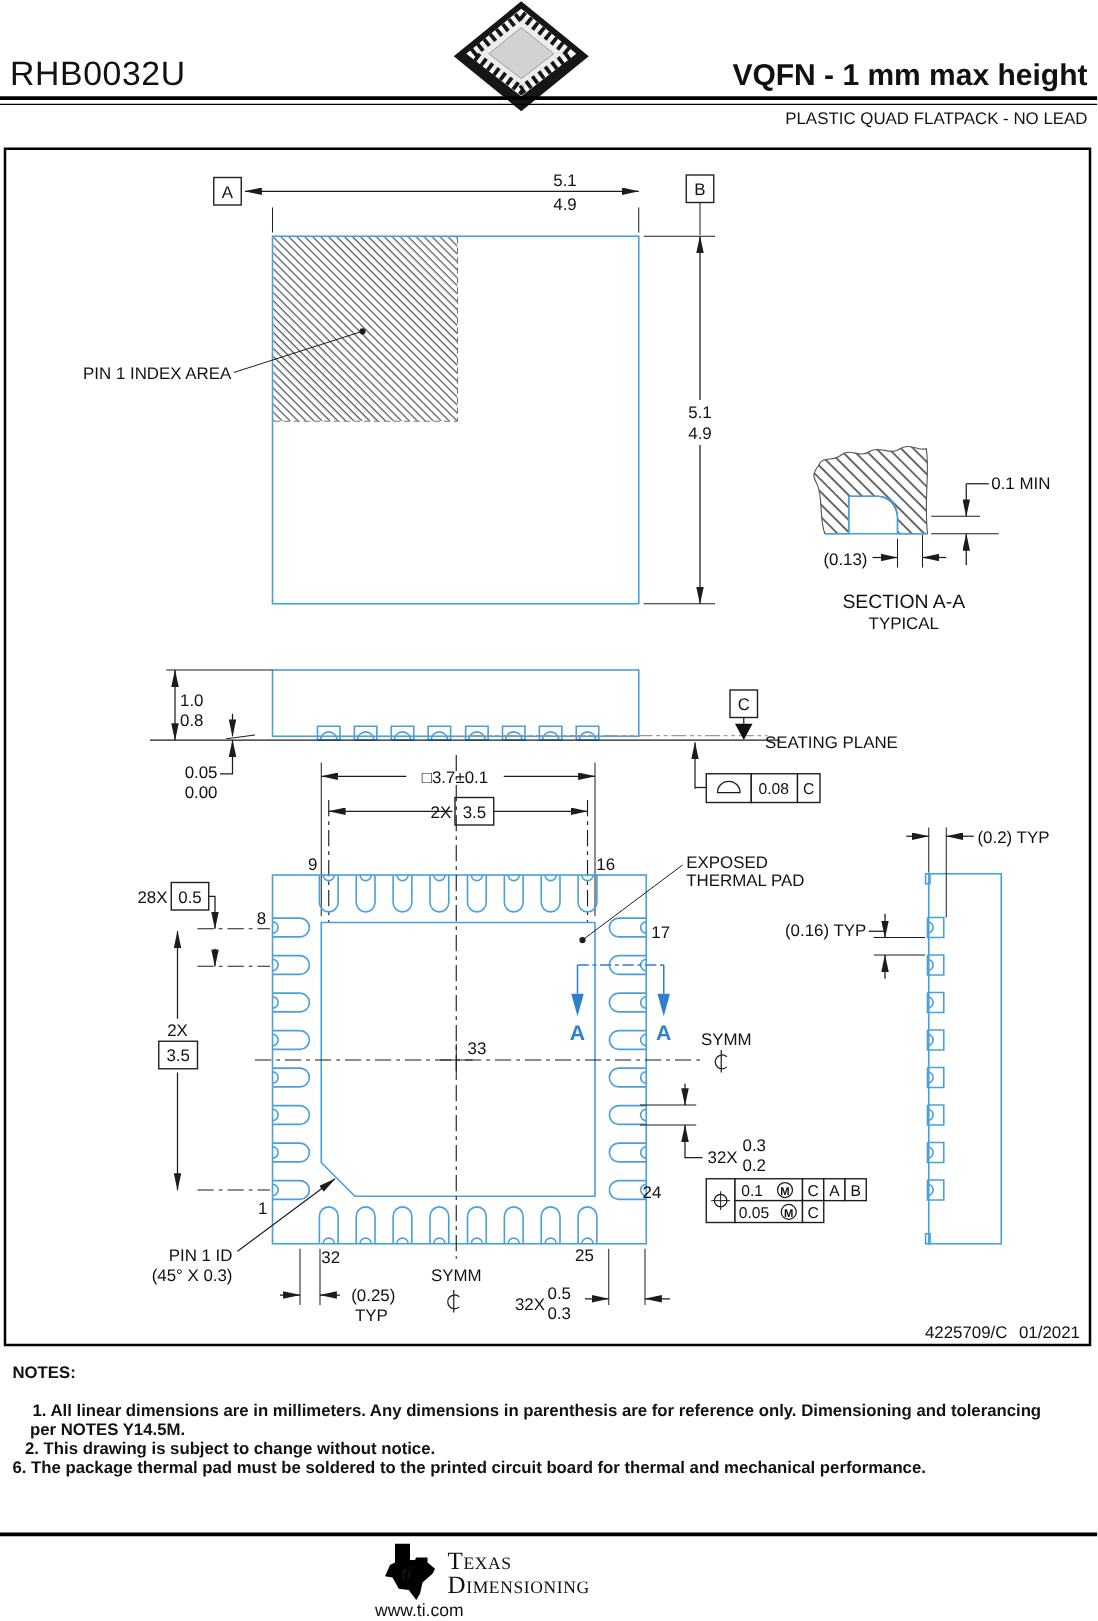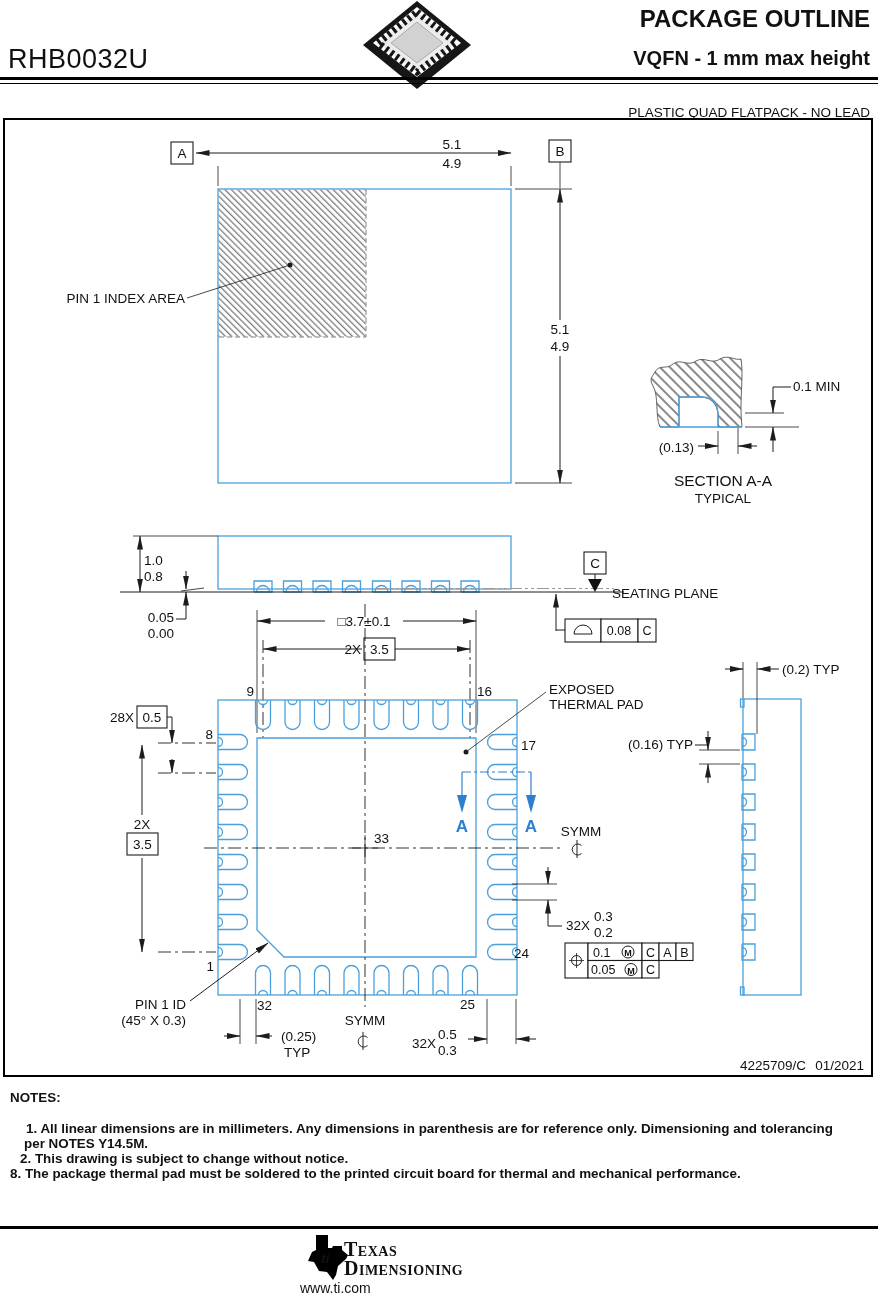--- a/index.html
+++ b/index.html
@@ -2,29 +2,29 @@
 <html><head>
 <meta charset="utf-8">
 <style>
   html,body{margin:0;padding:0;background:#fff;}
   .page{position:relative;width:878px;height:1297px;background:#fff;overflow:hidden;
         font-family:"Liberation Sans",sans-serif;color:#111;}
   .abs{position:absolute;}
   
   .part-number{left:8px;top:44px;font-size:27px;font-weight:normal;letter-spacing:.5px;}
   .pkg-title{right:8px;top:5px;font-size:24px;font-weight:bold;}
-  .pkg-sub{right:8px;top:47px;font-size:20px;font-weight:bold;}
+  .pkg-sub{right:8px;top:47px;font-size:24px;font-weight:bold;}
   .hline1{left:0;top:77px;width:878px;height:3px;background:#000;}
   .hline2{left:0;top:83px;width:878px;height:1px;background:#000;}
-  .pkg-type{right:8px;top:105px;font-size:13.5px;}
+  .pkg-type{right:8px;top:87px;font-size:13.5px;}
   
   .note{font-size:13.4px;white-space:nowrap;font-weight:bold;}
   
   .fline{left:0;top:1226px;width:878px;height:3px;background:#000;}
-  .brand{left:344px;top:1240px;font-family:"Liberation Serif",serif;font-weight:bold;
+  .brand{left:358px;top:1240px;font-family:"Liberation Serif",serif;font-weight:normal;
          font-variant:small-caps;font-size:20px;line-height:19px;letter-spacing:.5px;}
   .website{left:300px;top:1280px;width:150px;text-align:left;font-size:14px;}
   
   svg text{font-family:"Liberation Sans",sans-serif;fill:#111;font-size:13.5px;}
   .bl{stroke:#4aa0dc;stroke-width:1.3;fill:none;}
   .dim{stroke:#1c1c1c;stroke-width:1;fill:none;}
   .thin{stroke:#1c1c1c;stroke-width:0.8;fill:none;}
   .cl{stroke:#1c1c1c;stroke-width:0.9;fill:none;stroke-dasharray:13 4 3 4;}
   .cld{stroke:#777;stroke-width:0.9;fill:none;stroke-dasharray:5 3;}
   .gcl{stroke:#999;stroke-width:1;fill:none;stroke-dasharray:12 3 3 3 3 3;}
@@ -41,21 +41,20 @@
 
 <div class="page">
 
   <div class="abs part-number">RHB0032U</div>
   <svg class="abs" style="left:361px;top:0;" width="112" height="90" viewBox="0 0 112 90">
     <polygon points="56,1 110,45 56,89 2,45" fill="#161616"></polygon>
     <polygon points="56,7 100,43 56,77 12,43" fill="#ffffff"></polygon>
     <path d="M56,12 L95,43 L56,72 L17,43 Z" fill="#ececec" stroke="#161616" stroke-width="7" stroke-dasharray="3 3.4"></path>
     <polygon points="56,22 82,43 56,63 30,43" fill="#d2d2d2" stroke="#888" stroke-width="0.6"></polygon>
   </svg>
-  <div class="abs pkg-title">PACKAGE OUTLINE</div>
   <div class="abs pkg-sub">VQFN - 1 mm max height</div>
   <div class="abs hline1"></div>
   <div class="abs hline2"></div>
   <div class="abs pkg-type">PLASTIC QUAD FLATPACK - NO LEAD</div>
 
   <svg class="abs" style="left:0;top:112px;" width="878" height="975" viewBox="0 112 878 975">
     <defs>
       <marker id="arr" viewBox="0 0 14 6" refX="13.5" refY="3" markerWidth="14" markerHeight="6" orient="auto-start-reverse" markerUnits="userSpaceOnUse">
         <path d="M0,0 L14,3 L0,6 Z" fill="#1c1c1c"></path>
       </marker>
@@ -368,21 +367,21 @@
       <line x1="699" y1="750" x2="740" y2="750" class="thin"></line>
       <line x1="699" y1="764" x2="740" y2="764" class="thin"></line>
     </g>
   </svg>
 
   <div>
     <div class="abs note" style="left:10px;top:1090px;">NOTES:</div>
     <div class="abs note" style="left:10px;top:1121px;margin-left:16px;">1. All linear dimensions are in millimeters. Any dimensions in parenthesis are for reference only. Dimensioning and tolerancing</div>
     <div class="abs note" style="left:24px;top:1136px;">per NOTES Y14.5M.</div>
     <div class="abs note" style="left:20px;top:1151px;">2. This drawing is subject to change without notice.</div>
-    <div class="abs note" style="left:10px;top:1166px;">8. The package thermal pad must be soldered to the printed circuit board for thermal and mechanical performance.</div>
+    <div class="abs note" style="left:10px;top:1166px;">6. The package thermal pad must be soldered to the printed circuit board for thermal and mechanical performance.</div>
   </div>
 
   <div class="abs fline"></div>
   <svg class="abs" style="left:300px;top:1234px;" width="50" height="48" viewBox="0 0 50 48">
     <path d="M16,1 H28 V14 H32 L33,12 H42 V16 L48,21 L46,25 L38,32 L36,41 L33,46 L27,38 L19,37 L14,28 L8,27 L12,18 L16,16 Z" fill="#000"></path>
     <text x="21" y="29" fill="#fff" font-size="17" font-style="italic" font-weight="bold" font-family="Liberation Serif, serif">ti</text>
   </svg>
   <div class="abs brand">
     <div>Texas</div>
     <div>Dimensioning</div>

